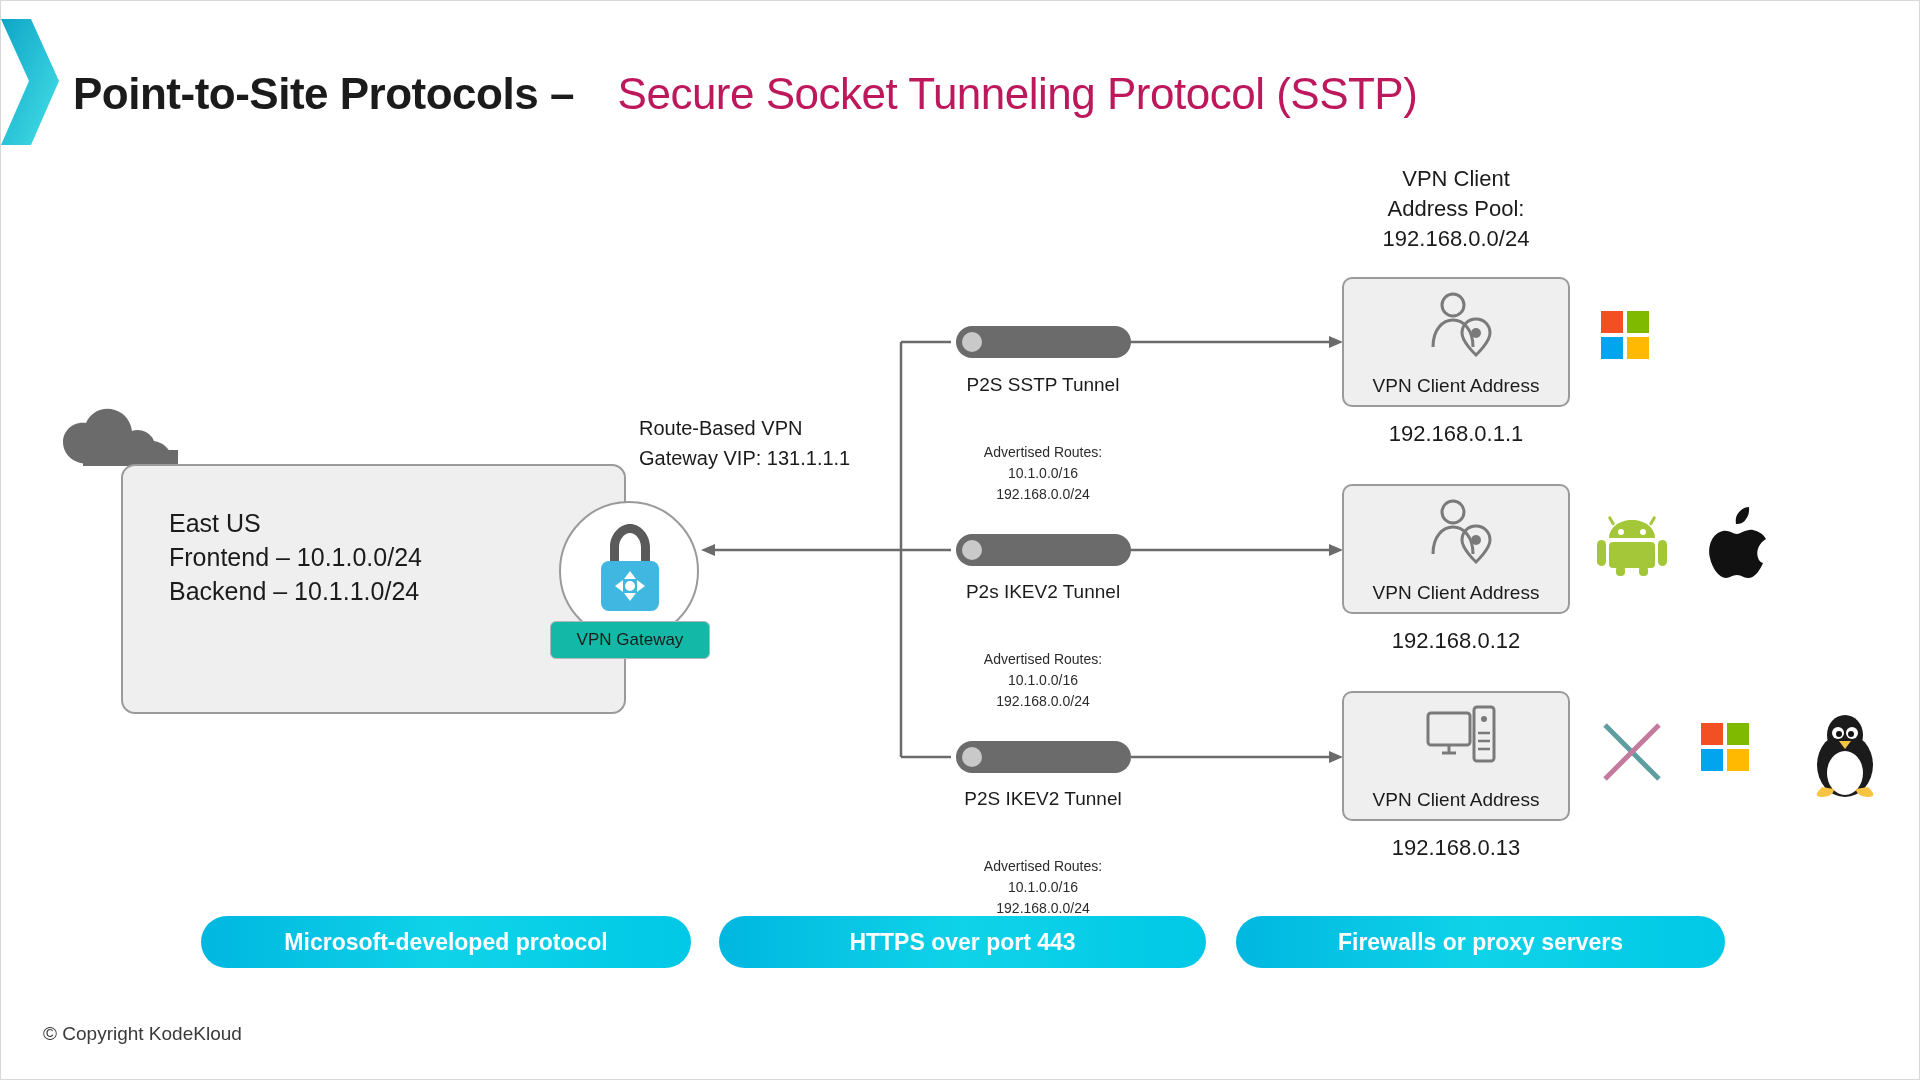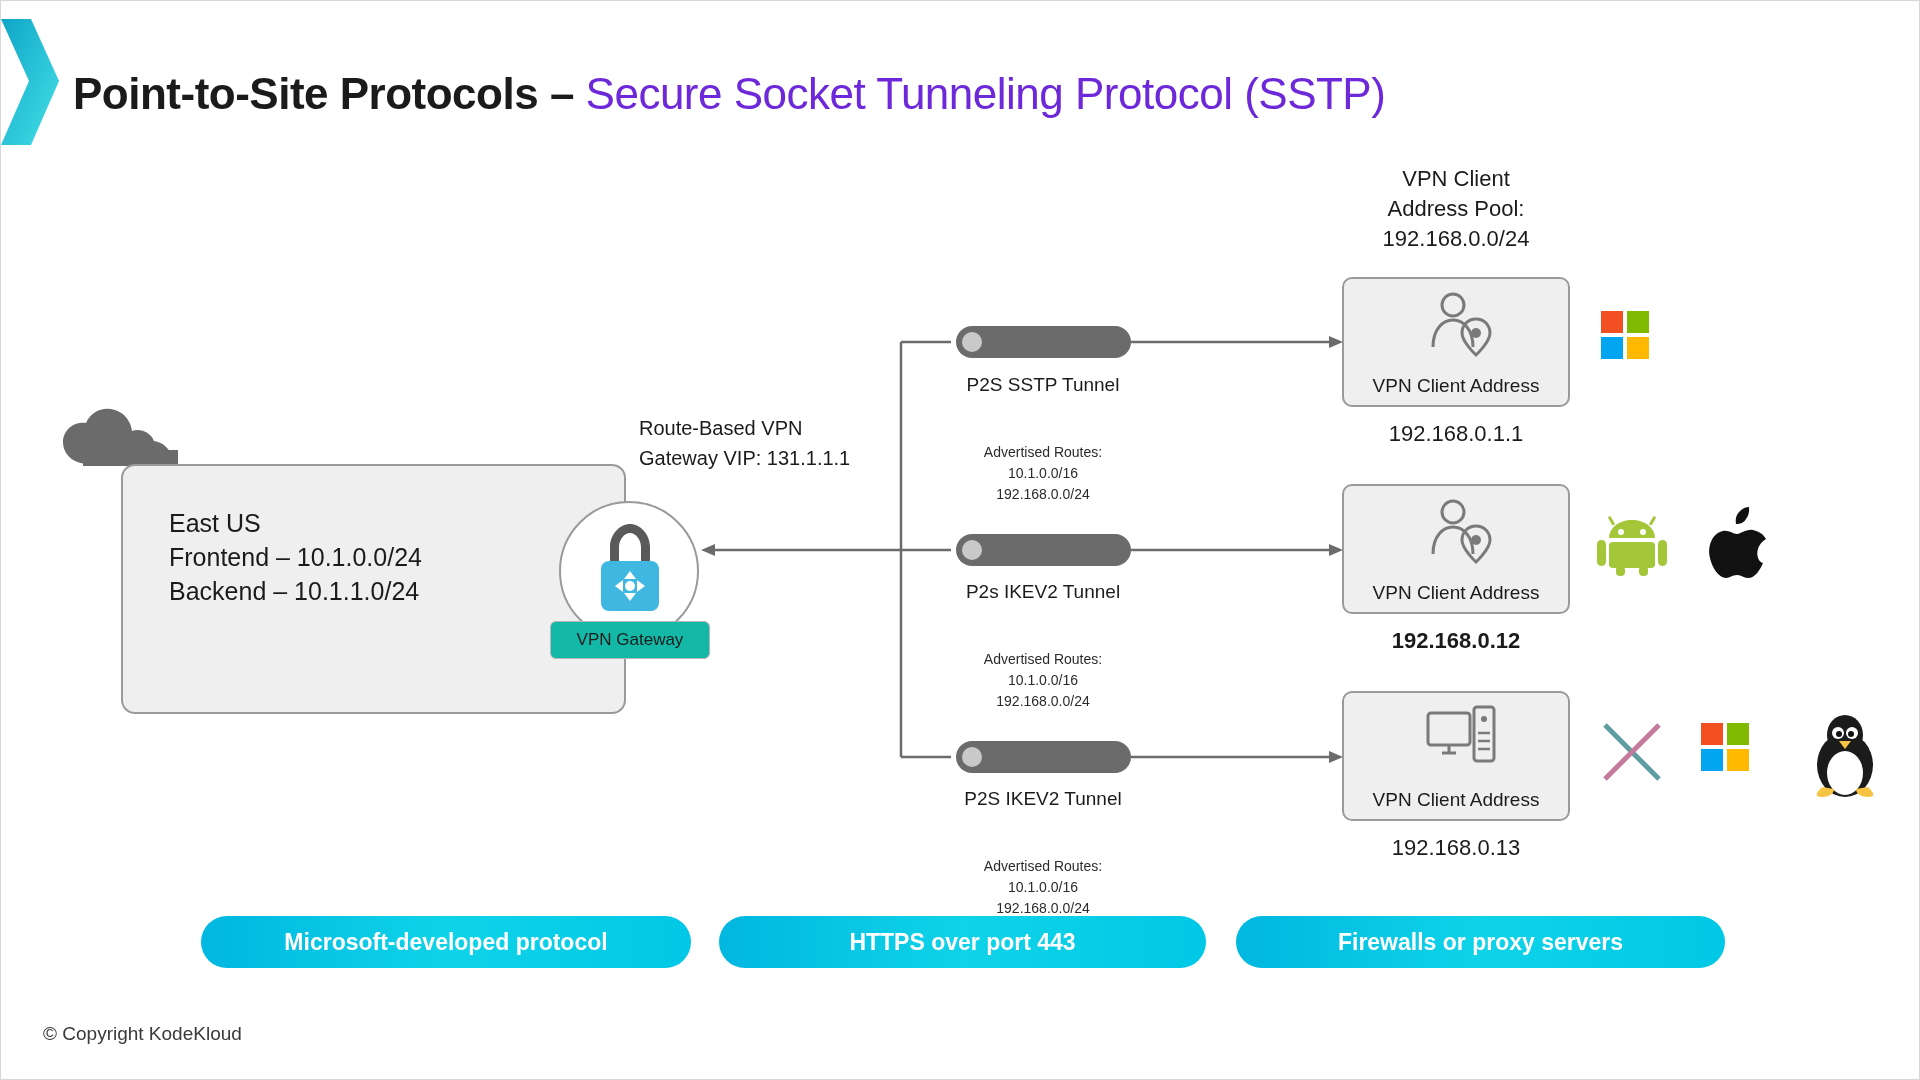--- a/index.html
+++ b/index.html
@@ -28,21 +28,21 @@
   }
   .title {
     position: absolute;
     left: 72px;
     top: 68px;
     font-size: 44px;
     letter-spacing: -0.5px;
     white-space: nowrap;
   }
   .title .bold { font-weight: bold; color: #1b1b1b; }
-  .title .light { color: #6d28d9; }
+  .title .light { color: #be185d; margin-left: 32px; }
 
   
   .vnet-box {
     position: absolute;
     left: 120px;
     top: 463px;
     width: 505px;
     height: 250px;
     background: #efefef;
     border: 2px solid #9a9a9a;
@@ -326,21 +326,21 @@
 
   <div class="client-box" style="left:1341px; top:483px;">
     <svg style="position:absolute;left:82px;top:10px;width:66px;height:72px;" viewBox="0 0 66 72">
       <circle cx="27" cy="16" r="11" fill="none" stroke="#7a7a7a" stroke-width="3"></circle>
       <path d="M7 58 C7 40 17 31 27 31 C37 31 47 40 47 58" fill="none" stroke="#7a7a7a" stroke-width="3"></path>
       <path d="M50 30 C58 30 64 36 64 44 C64 53 50 66 50 66 C50 66 36 53 36 44 C36 36 42 30 50 30 Z" fill="none" stroke="#7a7a7a" stroke-width="3"></path>
       <circle cx="50" cy="44" r="5" fill="#7a7a7a"></circle>
     </svg>
     <div class="cb-label">VPN Client Address</div>
   </div>
-  <div class="client-ip" style="left:1341px; top:627px;font-weight:bold;">192.168.0.12</div>
+  <div class="client-ip" style="left:1341px; top:627px;">192.168.0.12</div>
 
   <svg class="logo" style="left:1596px; top:513px; width:70px; height:62px;" viewBox="0 0 70 62">
     <g fill="#a4c639">
       <path d="M12 24 C12 14 22 6 35 6 C48 6 58 14 58 24 Z"></path>
       <rect x="12" y="28" width="46" height="26" rx="4"></rect>
       <rect x="0" y="26" width="9" height="26" rx="4.5"></rect>
       <rect x="61" y="26" width="9" height="26" rx="4.5"></rect>
       <rect x="19" y="52" width="9" height="10" rx="4"></rect>
       <rect x="42" y="52" width="9" height="10" rx="4"></rect>
       <rect x="13" y="2" width="3" height="10" rx="1.5" transform="rotate(-30 14 7)"></rect>

